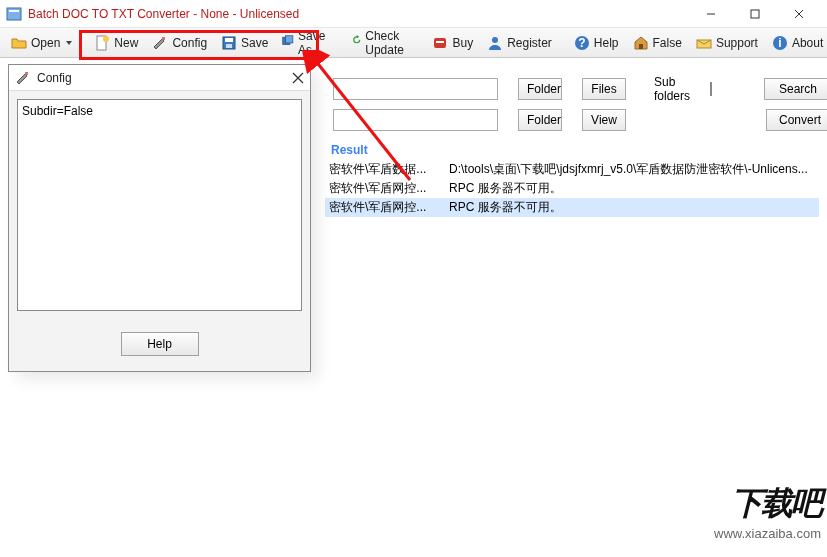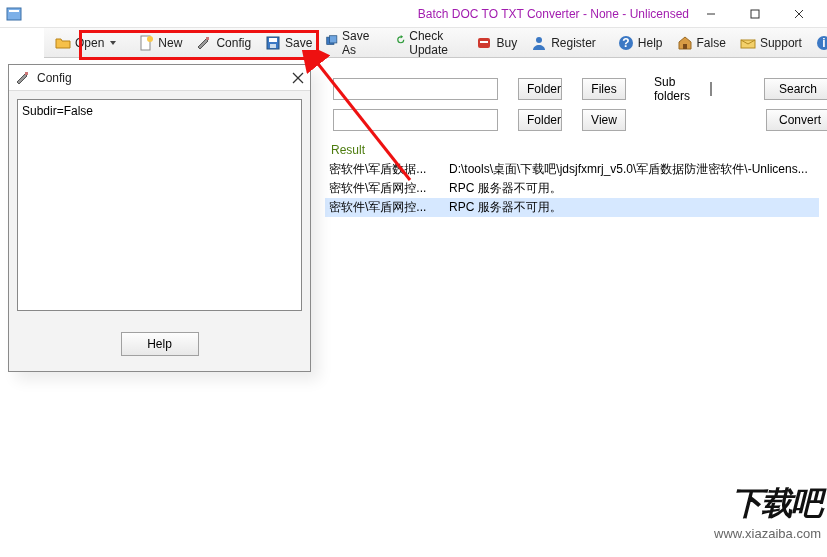--- a/index.html
+++ b/index.html
@@ -1,44 +1,44 @@
 <!DOCTYPE html>
 <html><head>
 <meta charset="utf-8">
 <style>
 * { box-sizing: border-box; margin: 0; padding: 0; font-family: "Segoe UI", Tahoma, sans-serif; font-size: 12px; }
 body { width: 827px; height: 557px; background: #fff; position: relative; overflow: hidden; }
 
 
 .titlebar { height: 28px; background: #fff; display: flex; align-items: center; padding: 0 6px; border-bottom: 1px solid #e5e5e5; }
 .titlebar .icon-app { width: 16px; height: 16px; margin-right: 6px; }
-.titlebar .title { color: #a21caf; flex: 1; text-align: right; }
+.titlebar .title { color: #b91c1c; flex: 1; }
 .winbtns { display: flex; }
 .winbtn { width: 44px; height: 28px; display: flex; align-items: center; justify-content: center; color: #555; }
 
 
-.toolbar { height: 30px; background: linear-gradient(#fafafa,#ececec); border-bottom: 1px solid #c9c9c9; display: flex; align-items: center; padding: 0 4px; gap: 0; margin-left: 44px; }
+.toolbar { height: 30px; background: linear-gradient(#fafafa,#ececec); border-bottom: 1px solid #c9c9c9; display: flex; align-items: center; padding: 0 4px; gap: 0; }
 .tbtn { display: inline-flex; align-items: center; gap: 4px; padding: 2px 6px; height: 24px; border: 1px solid transparent; border-radius: 2px; cursor: pointer; color: #222; }
 .tsep { width: 1px; height: 22px; background: #c9c9c9; margin: 0 4px; }
 .ticon { width: 16px; height: 16px; display: inline-block; }
 .dropdown-arrow { width:0;height:0;border-left:3px solid transparent;border-right:3px solid transparent;border-top:4px solid #444; margin-left:2px; }
 
 
 .highlight-rect { position: absolute; border: 3px solid #e11; pointer-events: none; }
 
 
 .pathrow { display: flex; align-items: center; padding: 3px 8px; gap: 20px; }
 .pathinput { flex: 1; height: 22px; border: 1px solid #a9a9a9; padding: 0 4px; background: #fff; }
 .smbtn { height: 22px; min-width: 44px; border: 1px solid #a9a9a9; background: linear-gradient(#fdfdfd,#e9e9e9); padding: 0 8px; cursor: pointer; }
 .widebtn { min-width: 68px; }
 .chk { width: 14px; height: 14px; border: 1px solid #888; background: #fff; }
 
 
 .results { position: absolute; left: 325px; top: 140px; right: 8px; }
-.resulthead { padding: 3px 6px; color: #4d7c0f; }
+.resulthead { padding: 3px 6px; color: #3b82f6; font-weight: bold; }
 .resultrow { display: flex; padding: 1px 0; }
 .col-file { width: 120px; overflow: hidden; text-overflow: ellipsis; white-space: nowrap; padding-left: 4px; }
 .col-res { flex: 1; overflow: hidden; text-overflow: ellipsis; white-space: nowrap; padding-left: 4px; }
 .row-sel { background: #d6e8ff; }
 
 
 .dialog { position: absolute; left: 8px; top: 64px; width: 303px; height: 308px; background: #f3f3f3; border: 1px solid #8a8a8a; box-shadow: 8px 8px 14px rgba(0,0,0,0.08); }
 .dlg-title { height: 26px; display: flex; align-items: center; padding: 0 6px; background: #fff; border-bottom: 1px solid #ddd; }
 .dlg-title .t { flex: 1; color: #222; margin-left: 6px; }
 .dlg-body { padding: 8px; }

